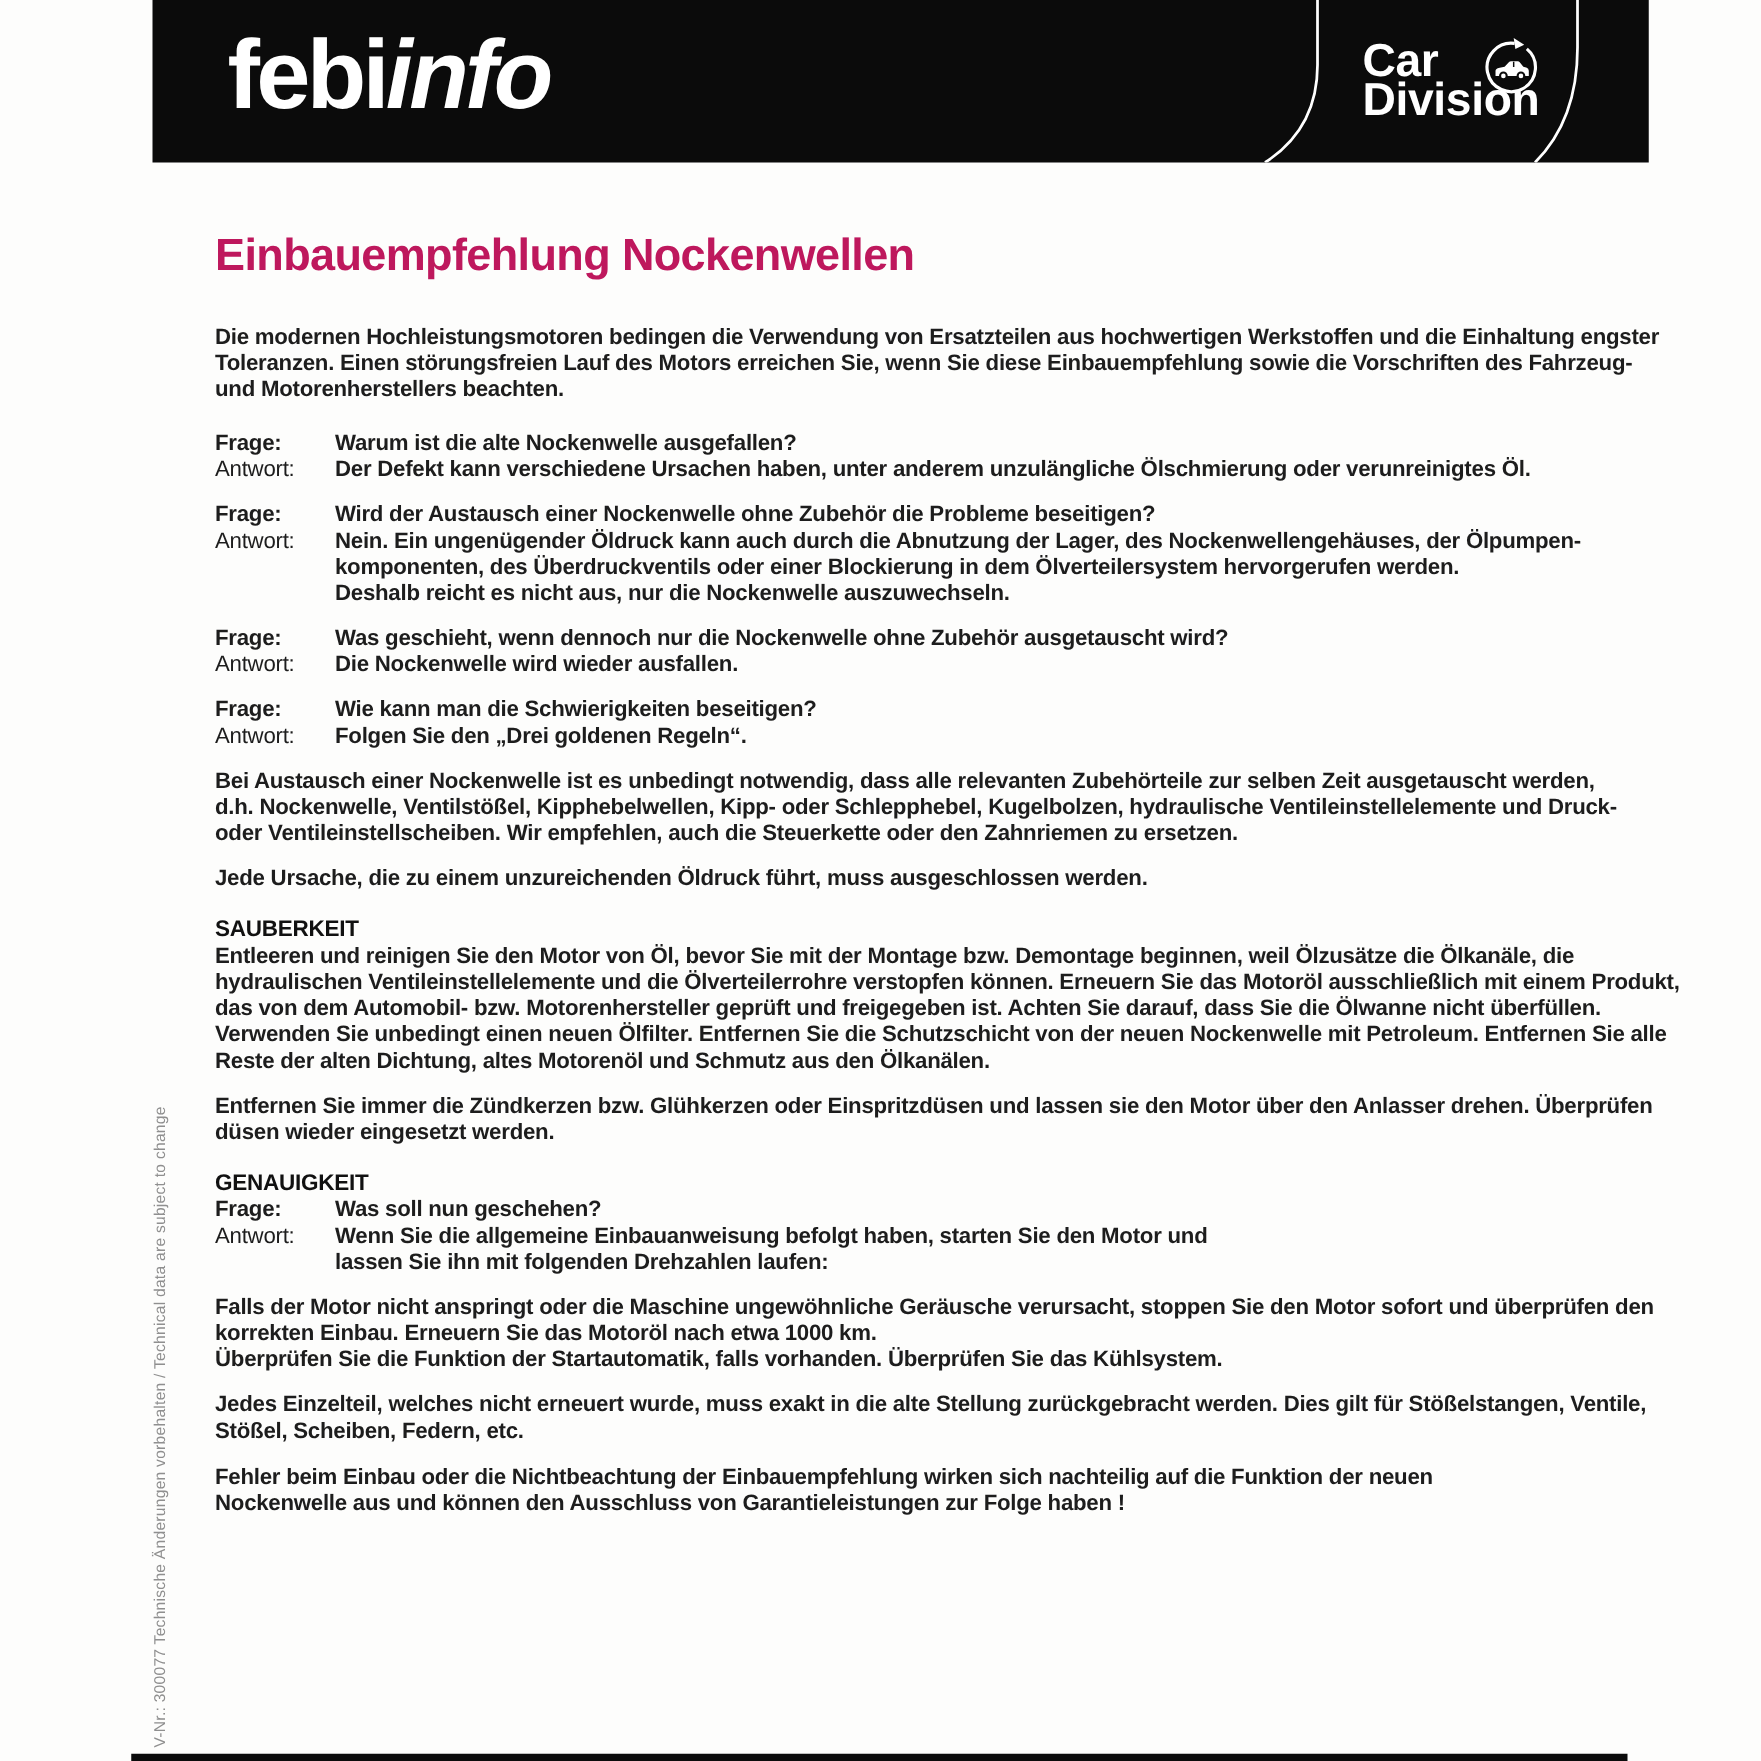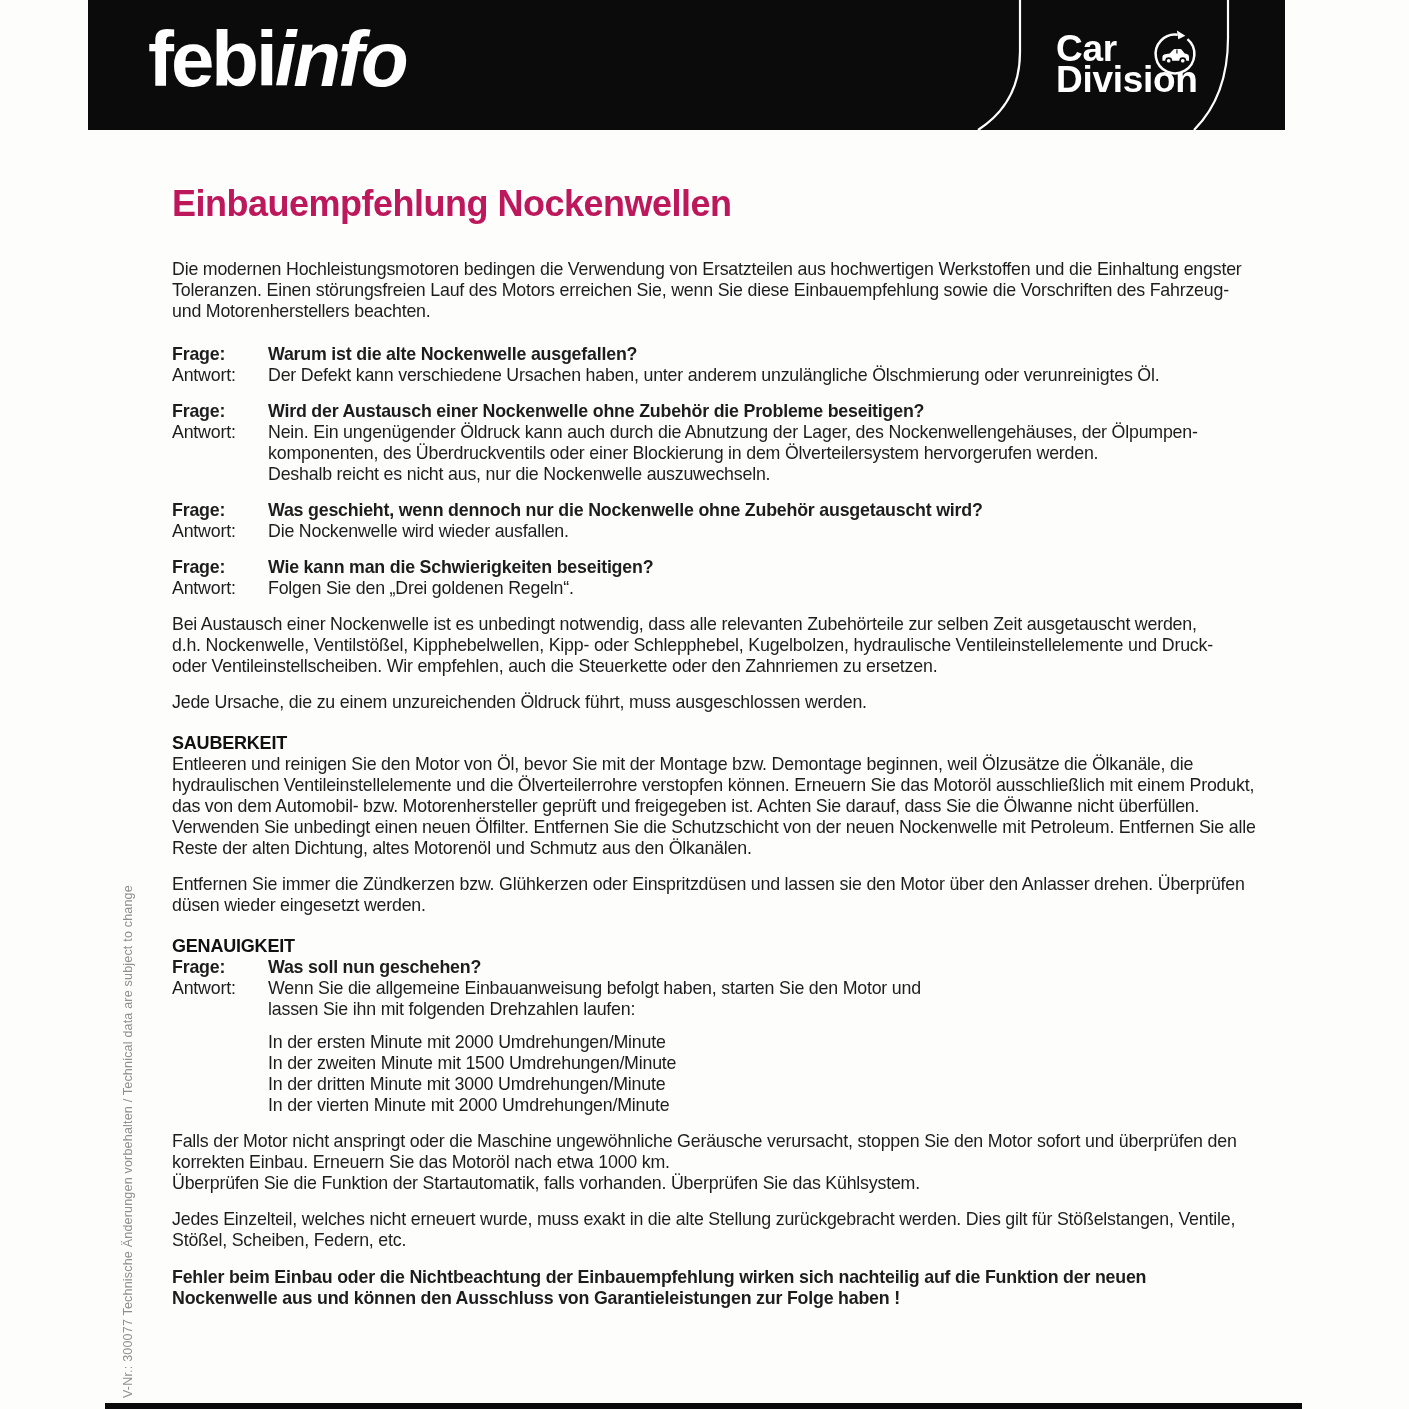--- a/index.html
+++ b/index.html
@@ -2,41 +2,41 @@
 <html><head>
 <meta charset="utf-8">
 <style>
   html,body{margin:0;padding:0;background:#e8e8e8;}
   .page{
     position:relative;width:1409px;height:1409px;background:#fdfdfc;
     font-family:"Liberation Sans",sans-serif;color:#1d1d1d;overflow:hidden;
     font-size:17.8px;line-height:21px;letter-spacing:-0.2px;margin:0 auto;
   }
   
-  .header{position:absolute;left:88px;top:0;width:1197px;height:130px;background:#0b0b0b;}
+  .header{position:absolute;left:122px;top:0;width:1197px;height:130px;background:#0b0b0b;}
   .logo{position:absolute;left:60px;top:20px;color:#fff;font-size:78px;font-weight:bold;
         letter-spacing:-3px;line-height:1;letter-spacing:-3px;}
   .logo .it{font-style:italic;}
   .hdr-svg{position:absolute;left:0;top:0;width:1197px;height:130px;display:block;}
   .division{position:absolute;left:968px;top:33px;color:#fff;font-weight:bold;
             font-size:37px;line-height:31px;letter-spacing:-0.3px;}
   .caricon{position:absolute;left:1056px;top:21px;}
   
   .sidenote{position:absolute;left:121px;top:1398px;transform:rotate(-90deg);
             transform-origin:0 0;font-size:12.5px;letter-spacing:0.2px;color:#8f8f8f;
             white-space:nowrap;line-height:15px;}
   
   .content{position:absolute;left:172px;top:185px;width:1100px;}
   h1{font-size:36px;line-height:38px;margin:0 0 36px 0;color:#be185d;
      letter-spacing:-0.5px;font-weight:bold;}
   h2{font-size:18px;line-height:21px;margin:20px 0 0 0;color:#111;
      font-weight:bold;letter-spacing:-0.2px;}
   .para{margin:0 0 15px 0;}
   .intro{margin-bottom:22px;}
-  .line{white-space:nowrap;}
+  .line{white-space:nowrap;font-weight:bold;}
   .qa{margin:0 0 15px 0;}
   .qa-row{display:flex;}
   .qa-label{width:96px;flex:none;}
   .qa-text{flex:1;}
   .bold{font-weight:bold;}
   .rpm{margin-top:12px;}
   .warning{font-weight:bold;margin-top:16px;}
   .footer-bar{position:absolute;left:105px;bottom:0;width:1197px;height:6px;background:#0b0b0b;}
 </style>
 </head>
@@ -164,26 +164,20 @@
         <div class="qa-label">Frage:</div>
         <div class="qa-text">Was soll nun geschehen?</div>
       </div>
       <div class="qa-row">
         <div class="qa-label">Antwort:</div>
         <div class="qa-text">
           <div>
               <div class="line">Wenn Sie die allgemeine Einbauanweisung befolgt haben, starten Sie den Motor und</div>
               <div class="line">lassen Sie ihn mit folgenden Drehzahlen laufen:</div>
             </div>
-          <div class="rpm">
-              <div class="line">In der ersten Minute mit 2000 Umdrehungen/Minute</div>
-              <div class="line">In der zweiten Minute mit 1500 Umdrehungen/Minute</div>
-              <div class="line">In der dritten Minute mit 3000 Umdrehungen/Minute</div>
-              <div class="line">In der vierten Minute mit 2000 Umdrehungen/Minute</div>
-            </div>
         </div>
       </div>
     </div>
 
     <div class="para">
         <div class="line">Falls der Motor nicht anspringt oder die Maschine ungewöhnliche Geräusche verursacht, stoppen Sie den Motor sofort und überprüfen den</div>
         <div class="line">korrekten Einbau. Erneuern Sie das Motoröl nach etwa 1000 km.</div>
         <div class="line">Überprüfen Sie die Funktion der Startautomatik, falls vorhanden. Überprüfen Sie das Kühlsystem.</div>
       </div>
     <div class="para">

